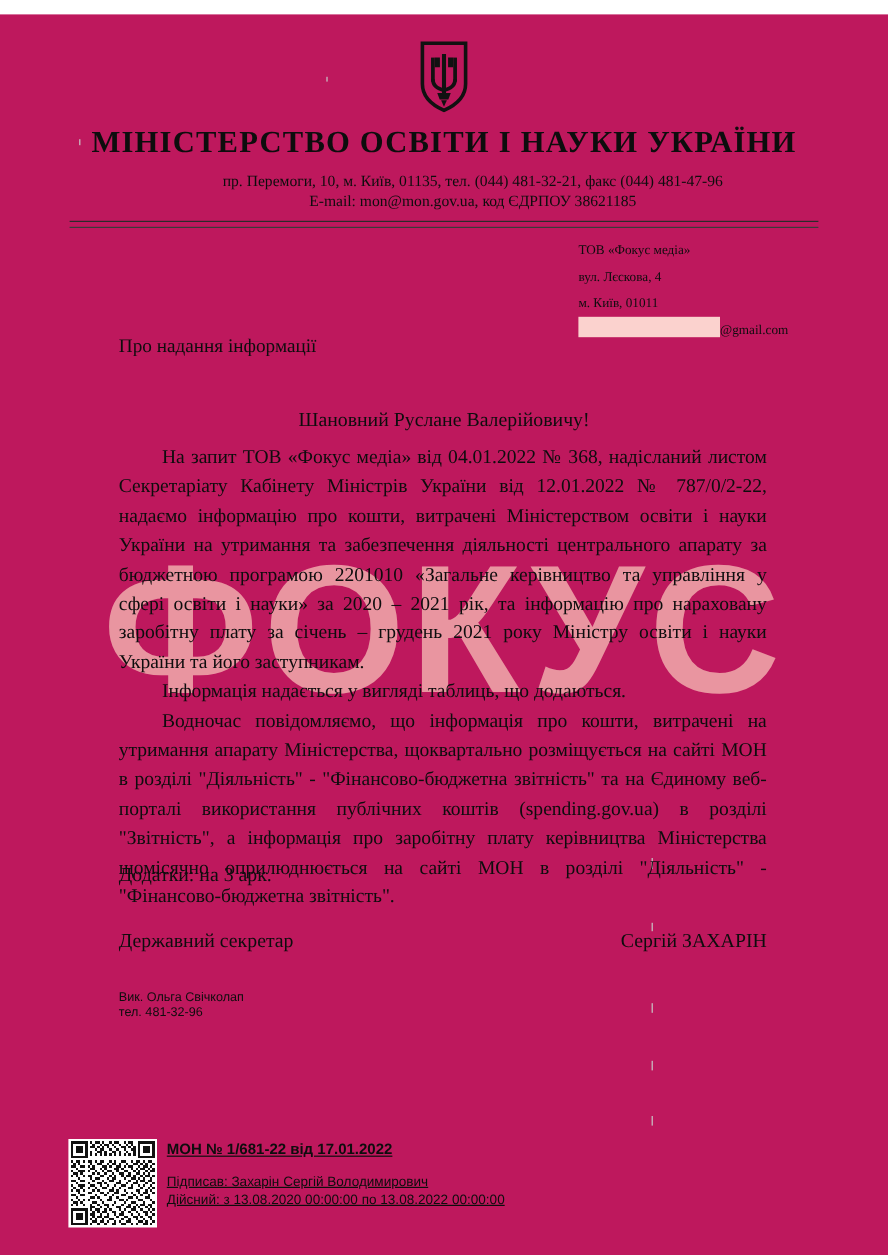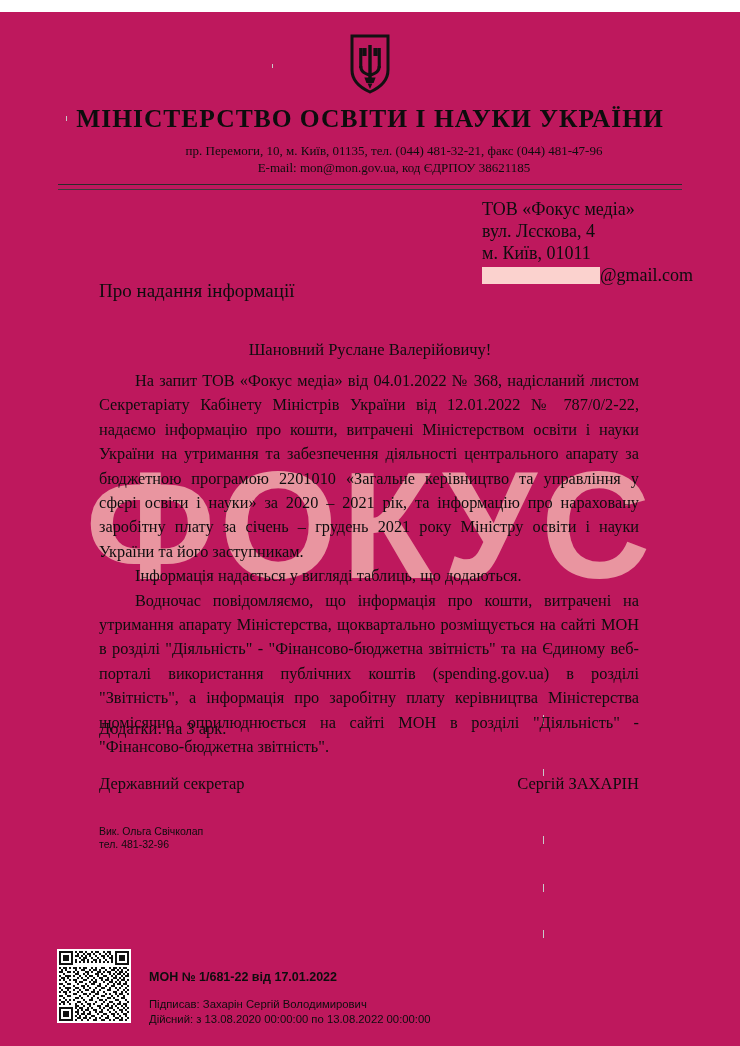--- a/index.html
+++ b/index.html
@@ -87,38 +87,38 @@
     border-bottom: 1.1px solid #3a3a3a;
     z-index: 2;
   }
 
   
   #addressee {
     position: absolute;
     left: 482px;
     top: 186px;
     width: 250px;
-    font-size: 18px;
+    font-size: 11px;
     line-height: 22px;
     z-index: 6;
   }
   .redaction {
     display: inline-block;
     background: #fbd2ce;
     height: 17px;
     vertical-align: -3px;
   }
   #email-row { white-space: nowrap; }
   #email-row .redaction { width: 118px; }
 
   #subject {
     position: absolute;
     left: 99px;
     top: 268px;
-    font-size: 19px;
+    font-size: 16px;
     z-index: 6;
   }
 
   #salutation {
     position: absolute;
     left: 0;
     top: 328px;
     width: 740px;
     text-align: center;
     font-size: 16.5px;
@@ -178,22 +178,23 @@
   
   #footer {
     position: absolute;
     left: 57px;
     top: 937px;
     width: 620px;
     z-index: 6;
   }
   #footer-inner {
     display: flex;
-    align-items: flex-end;
-    gap: 18px;
+    align-items: flex-start;
+    gap: 8px;
+    text-decoration: underline;
   }
   #qr { flex: 0 0 auto; }
   #footer-text {
     font-family: "Liberation Sans", "DejaVu Sans", sans-serif;
     padding-top: 2px;
   }
   #doc-number {
     font-size: 12.5px;
     font-weight: bold;
     margin-bottom: 13px;

